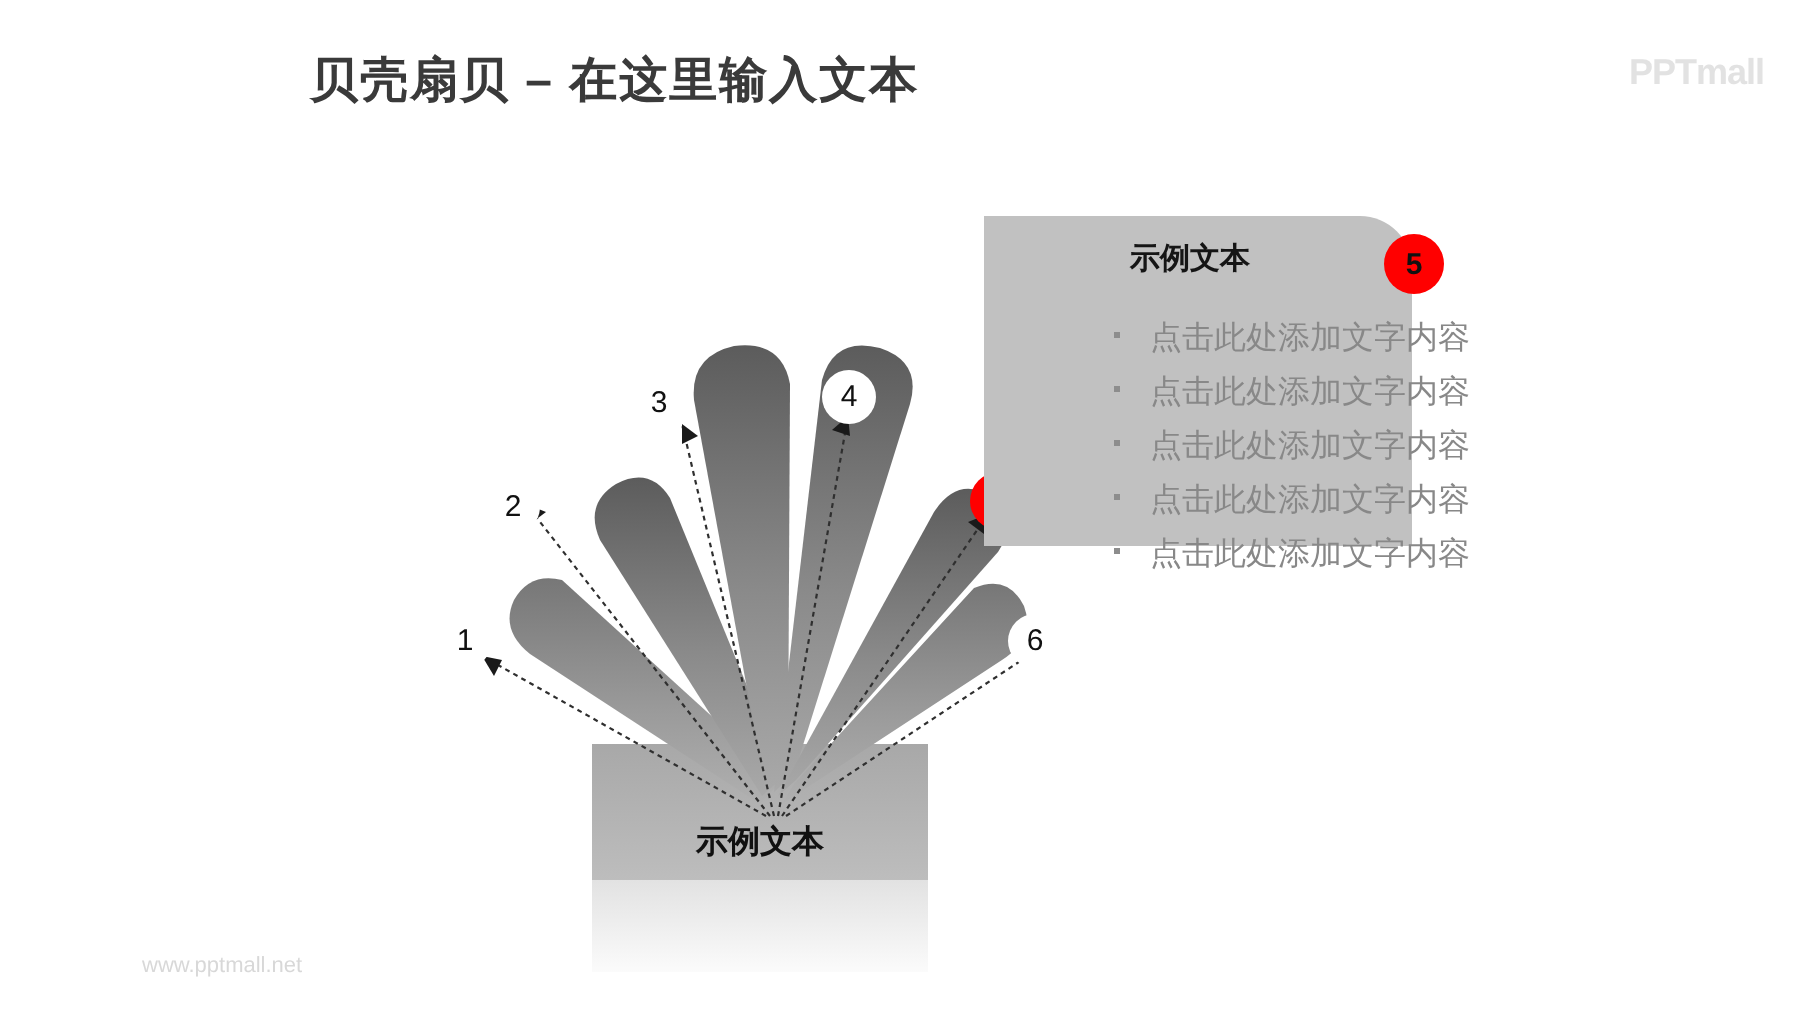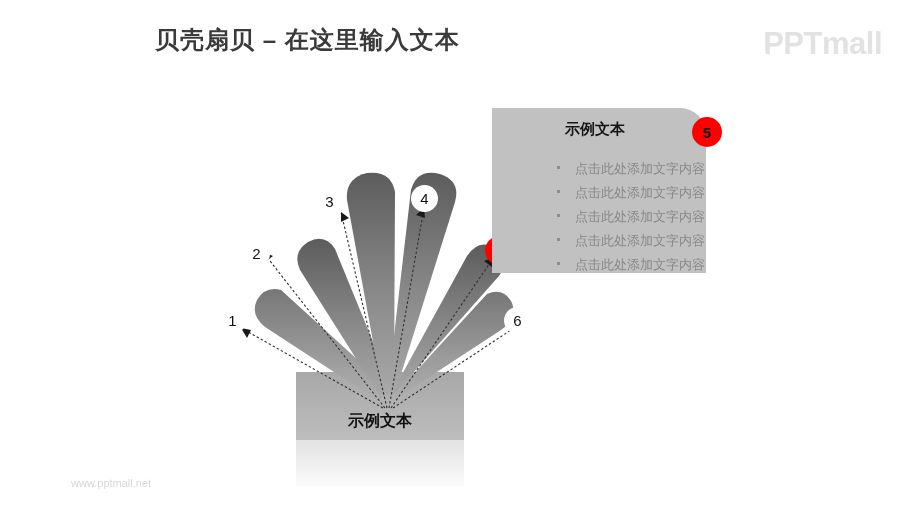--- a/index.html
+++ b/index.html
@@ -32,21 +32,21 @@
     color: #3a3a3a;
     letter-spacing: 1px;
     white-space: nowrap;
   }
 
   
   .brand-logo {
     position: absolute;
     right: 18px;
     top: 26px;
-    font-size: 31px;
+    font-size: 18px;
     font-weight: bold;
     color: #e2e2e2;
     letter-spacing: -0.5px;
     white-space: nowrap;
   }
 
   
   .footer-watermark {
     position: absolute;
     left: 71px;
@@ -152,21 +152,21 @@
   .info-panel-list {
     position: absolute;
     left: 64px;
     top: 54px;
     margin: 0;
     padding: 0;
     list-style: none;
   }
   .info-panel-list li {
     position: relative;
-    font-size: 13px;
+    font-size: 16px;
     color: #888888;
     line-height: 1;
     margin-bottom: 11px;
     padding-left: 19px;
     white-space: nowrap;
   }
   .info-panel-list li .bullet-dot {
     position: absolute;
     left: 1px;
     top: 4px;

